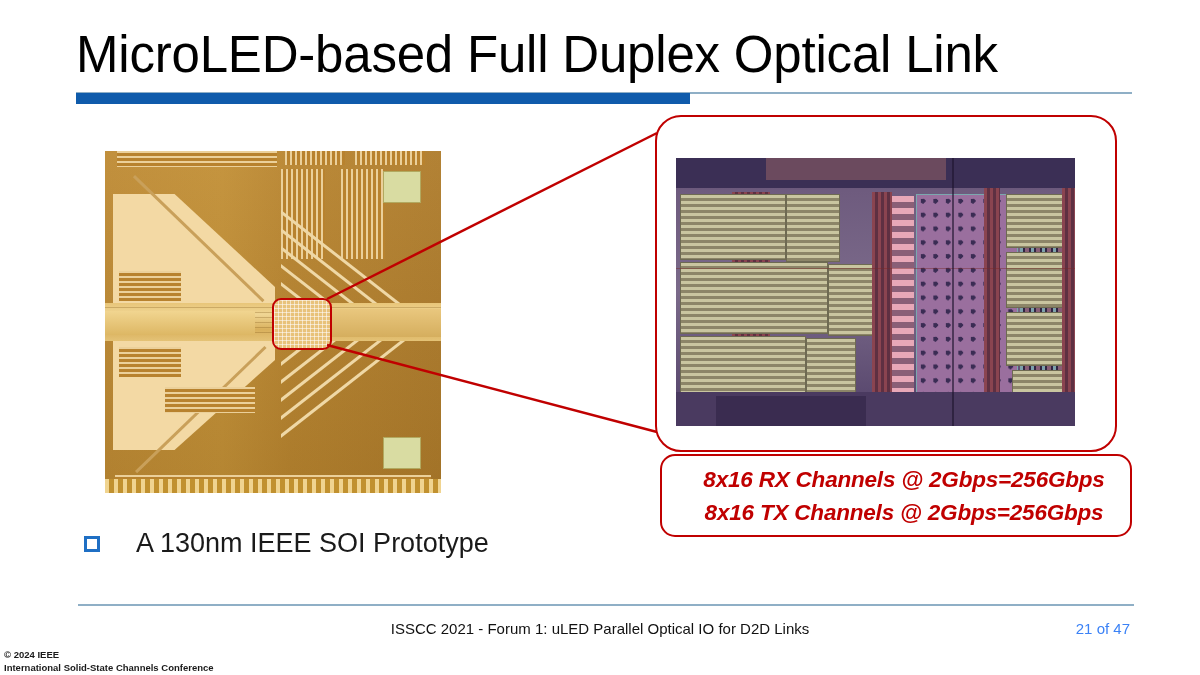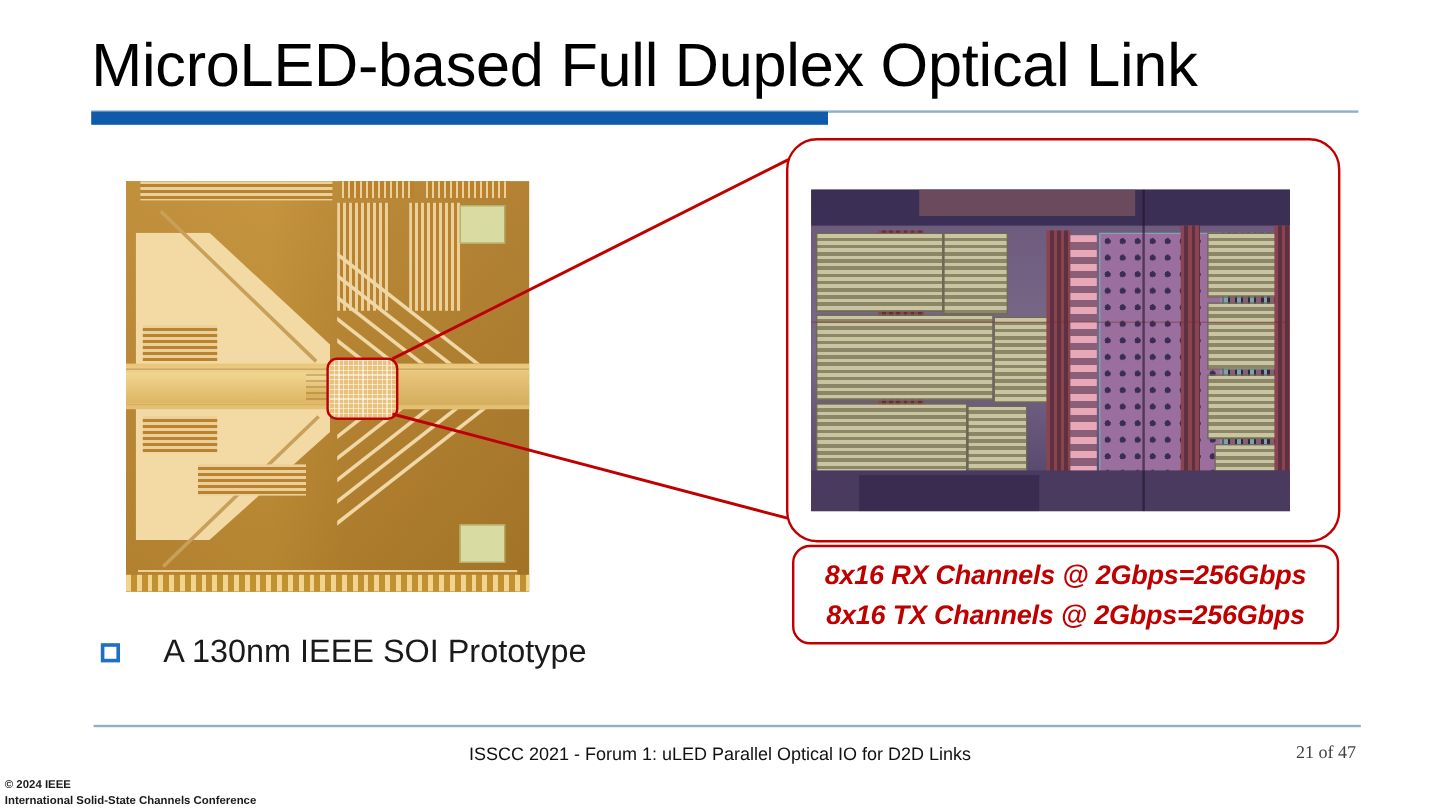--- a/index.html
+++ b/index.html
@@ -166,21 +166,21 @@
     position:absolute;left:0;top:110px;width:399px;height:1px;background:rgba(120,40,40,.45);
   }
   .vsplit{
     position:absolute;left:276px;top:0;width:2px;height:268px;background:rgba(30,20,45,.6);
   }
 
   
   .callout{
     position:absolute;left:660px;top:454px;width:452px;height:79px;
     border:2.5px solid #C00000;border-radius:15px;background:#fff;
-    display:flex;flex-direction:column;justify-content:center;align-items:center;
+    display:flex;flex-direction:column;justify-content:center;align-items:center;padding-left:16px;
   }
   .callout-line{
     font-size:22.5px;font-weight:bold;font-style:italic;color:#C00000;
     line-height:33px;white-space:nowrap;letter-spacing:-0.2px;
   }
 
   
   .bullet-row{
     position:absolute;left:84px;top:528px;display:flex;align-items:center;
   }
@@ -195,21 +195,21 @@
   
   .foot-rule{
     position:absolute;left:78px;top:604px;width:1056px;height:2px;
     background:#8FAFC6;
   }
   .foot-center{
     position:absolute;left:0;top:620px;width:1200px;text-align:center;
     font-size:15px;color:#111;
   }
   .foot-page{
-    position:absolute;right:70px;top:620px;font-size:15px;color:#404040;font-family:Liberation Serif, serif;
+    position:absolute;right:70px;top:620px;font-size:15px;color:#3b82f6;
   }
   .copy{
     position:absolute;left:4px;top:649px;font-size:9.5px;font-weight:bold;
     color:#1a1a1a;line-height:12.5px;
   }
 </style>
 </head>
 <body>
 
 <div class="slide">

